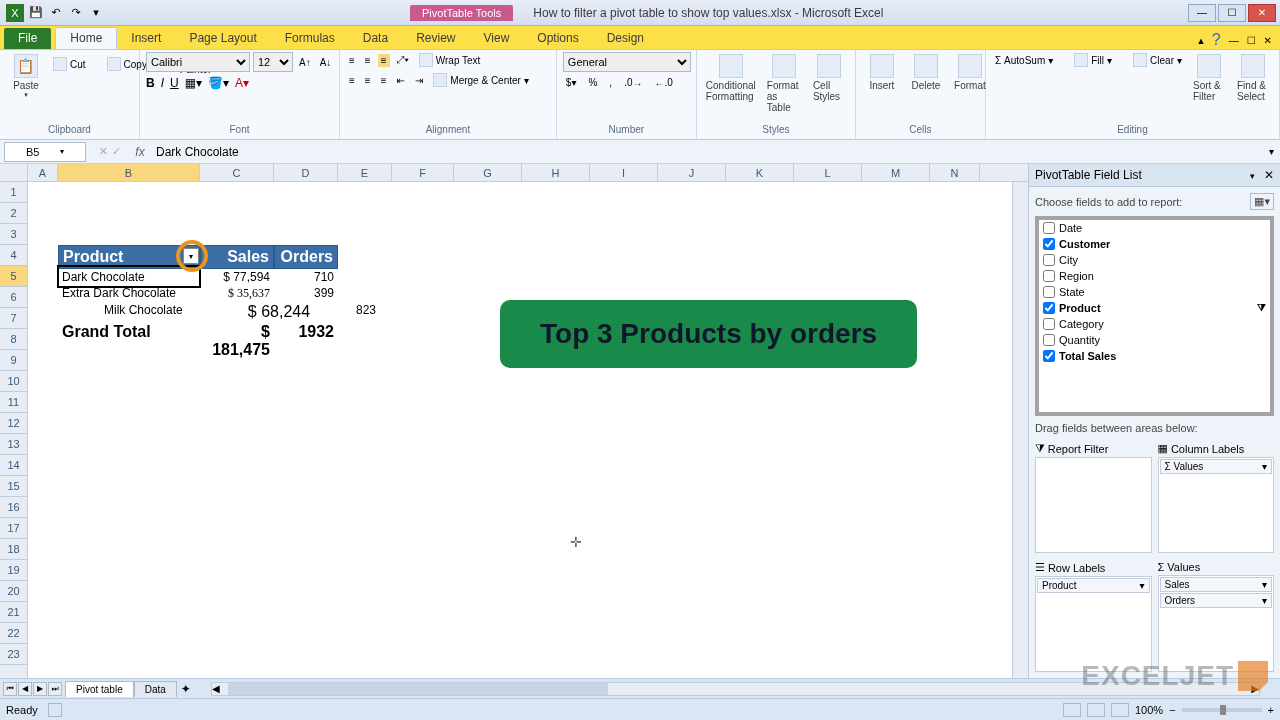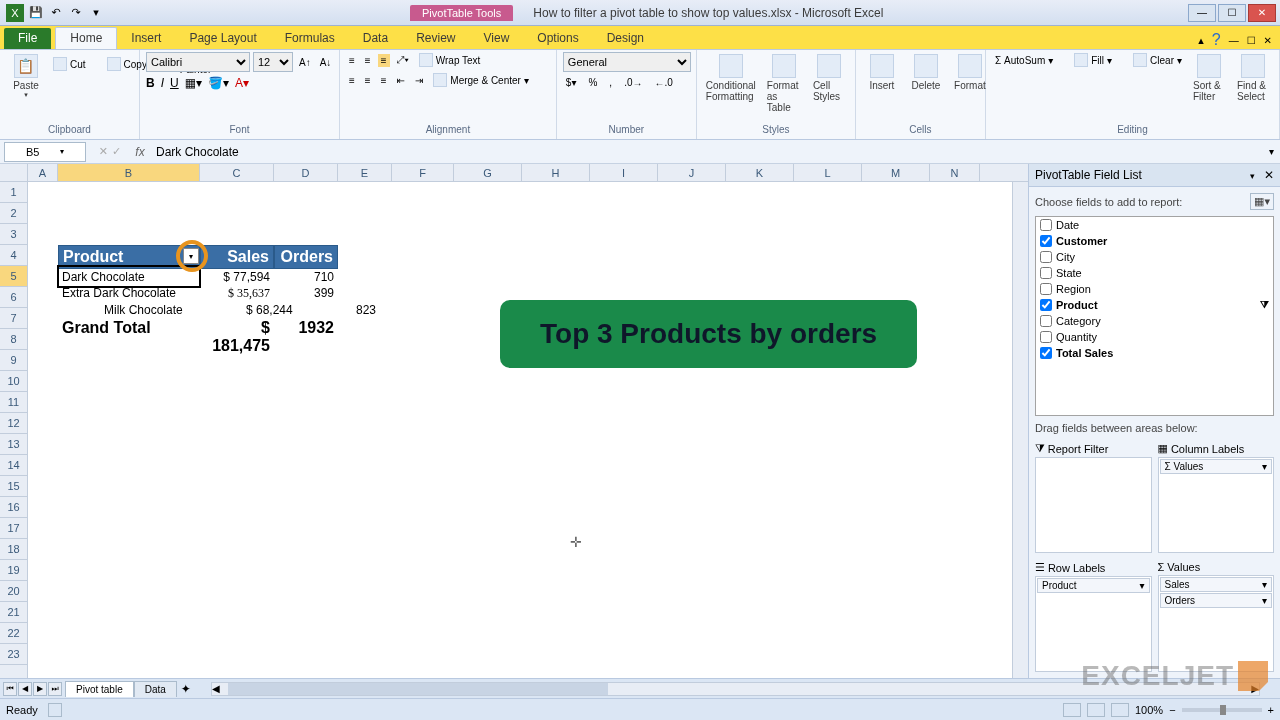--- a/index.html
+++ b/index.html
@@ -69,21 +69,21 @@
 
 .callout { position: absolute; background: #1a8a4a; color: #0f172a; font-size: 28px; font-weight: bold; padding: 18px 40px; border-radius: 10px; }
 
 
 .cursor-plus { position: absolute; font-size: 14px; color: #666; }
 
 
 .field-list { width: 252px; background: #eef3fa; border-left: 1px solid #b9c9e0; display: flex; flex-direction: column; font-size: 11px; }
 .field-list .hdr { background: #d9e4f1; padding: 4px 6px; border-bottom: 1px solid #b9c9e0; display: flex; justify-content: space-between; align-items: center; font-size: 12px; }
 .field-list .sub { padding: 6px; color: #444; display: flex; justify-content: space-between; align-items: center; }
-.field-list .fields { border: 1px solid #a3a3a3; background: #fff; margin: 0 6px; height: 200px; overflow: auto; }
+.field-list .fields { border: 4px solid #a3a3a3; background: #fff; margin: 0 6px; height: 200px; overflow: auto; }
 .field-list .field-item { padding: 2px 4px; display: flex; align-items: center; gap: 4px; }
 .field-list .field-item.bold { font-weight: bold; }
 .field-list .areas-label { padding: 6px; color: #444; }
 .field-list .areas { display: grid; grid-template-columns: 1fr 1fr; gap: 6px; padding: 0 6px 6px; flex: 1; }
 .field-list .area-box { display: flex; flex-direction: column; }
 .field-list .area-box .ahdr { font-size: 11px; padding: 2px 0; display: flex; align-items: center; gap: 3px; }
 .field-list .area-box .abody { border: 1px solid #c2cddc; background: #fff; flex: 1; min-height: 40px; }
 .field-list .area-item { background: #f3f6fb; border: 1px solid #c2cddc; margin: 1px; padding: 1px 4px; font-size: 10px; display: flex; justify-content: space-between; align-items: center; }
 
 
@@ -351,21 +351,21 @@
                 <div style="width:74px;text-align:right;padding:1px 4px;font-size:12px;">$   77,594</div>
                 <div style="width:64px;text-align:right;padding:1px 4px;font-size:12px;">710</div>
               </div>
               <div style="display: flex;">
                 <div style="width:142px;padding:1px 4px;font-size:12px;">Extra Dark Chocolate</div>
                 <div style="width:74px;text-align:right;padding:1px 4px;font-size:12px;font-family:Liberation Serif, serif;">$   35,637</div>
                 <div style="width:64px;text-align:right;padding:1px 4px;font-size:12px;">399</div>
               </div>
               <div style="display: flex; margin-left: 42px;">
                 <div style="width:142px;padding:1px 4px;font-size:12px;">Milk Chocolate</div>
-                <div style="width:74px;text-align:left;padding:1px 4px;font-size:12px;">$   68,244</div>
+                <div style="width:74px;text-align:center;padding:1px 4px;font-size:16px;">$   68,244</div>
                 <div style="width:64px;text-align:right;padding:1px 4px;font-size:12px;">823</div>
               </div>
             </div>
           <div style="display:flex;" class="pivot-total">
             <div style="width:142px;padding:1px 4px;">Grand Total</div>
             <div style="width:74px;text-align:right;padding:1px 4px;">$ 181,475</div>
             <div style="width:64px;text-align:right;padding:1px 4px;">1932</div>
           </div>
         </div>
 
@@ -402,25 +402,25 @@
         <div class="field-item bold">
           <input type="checkbox" checked="" style=""> 
           <span>Customer</span>
         </div>
         <div class="field-item">
           <input type="checkbox" style=""> 
           <span>City</span>
         </div>
         <div class="field-item">
           <input type="checkbox" style=""> 
-          <span>State</span>
+          <span>Region</span>
         </div>
         <div class="field-item">
           <input type="checkbox" style=""> 
-          <span>Region</span>
+          <span>State</span>
         </div>
         <div class="field-item bold">
           <input type="checkbox" checked="" style=""> 
           <span>Product</span>
           <span style="margin-left:auto;font-size:10px;">⧩</span>
         </div>
         <div class="field-item">
           <input type="checkbox" style=""> 
           <span>Category</span>
         </div>

